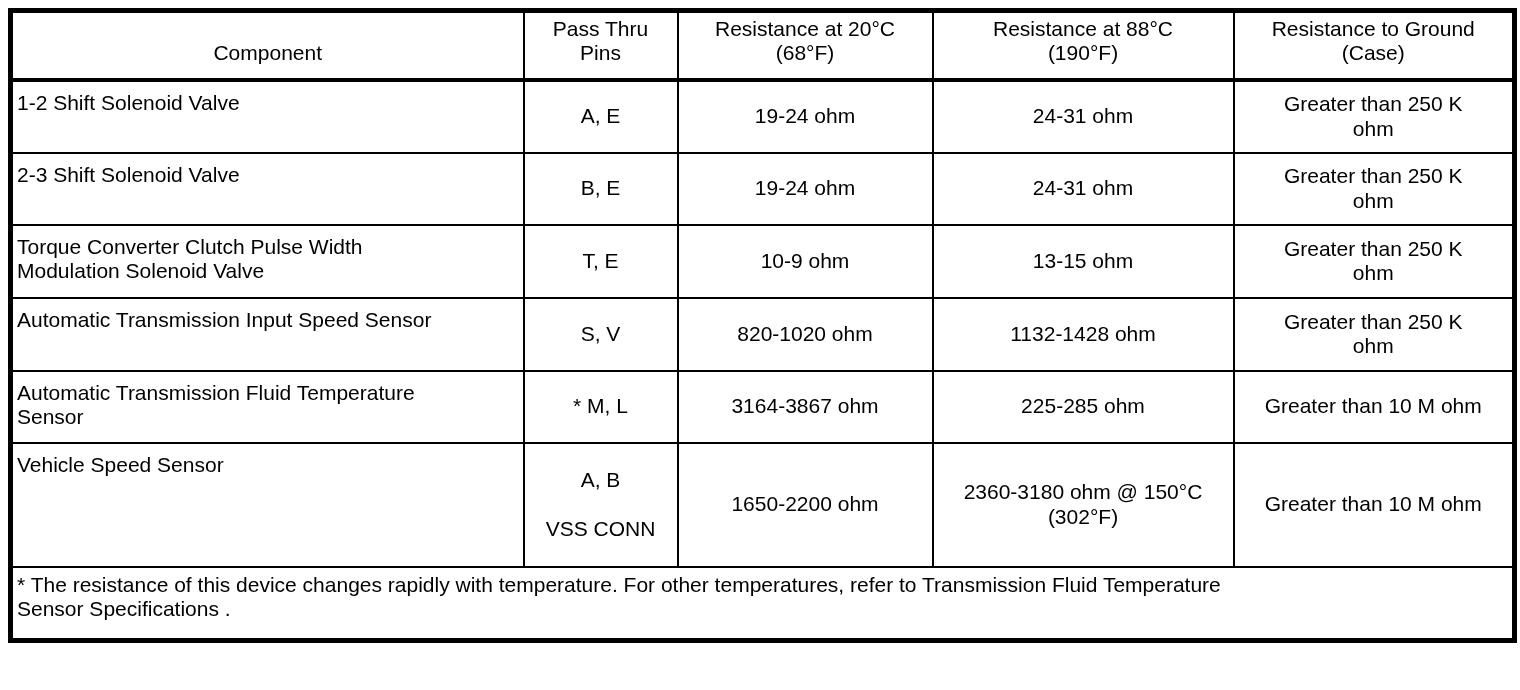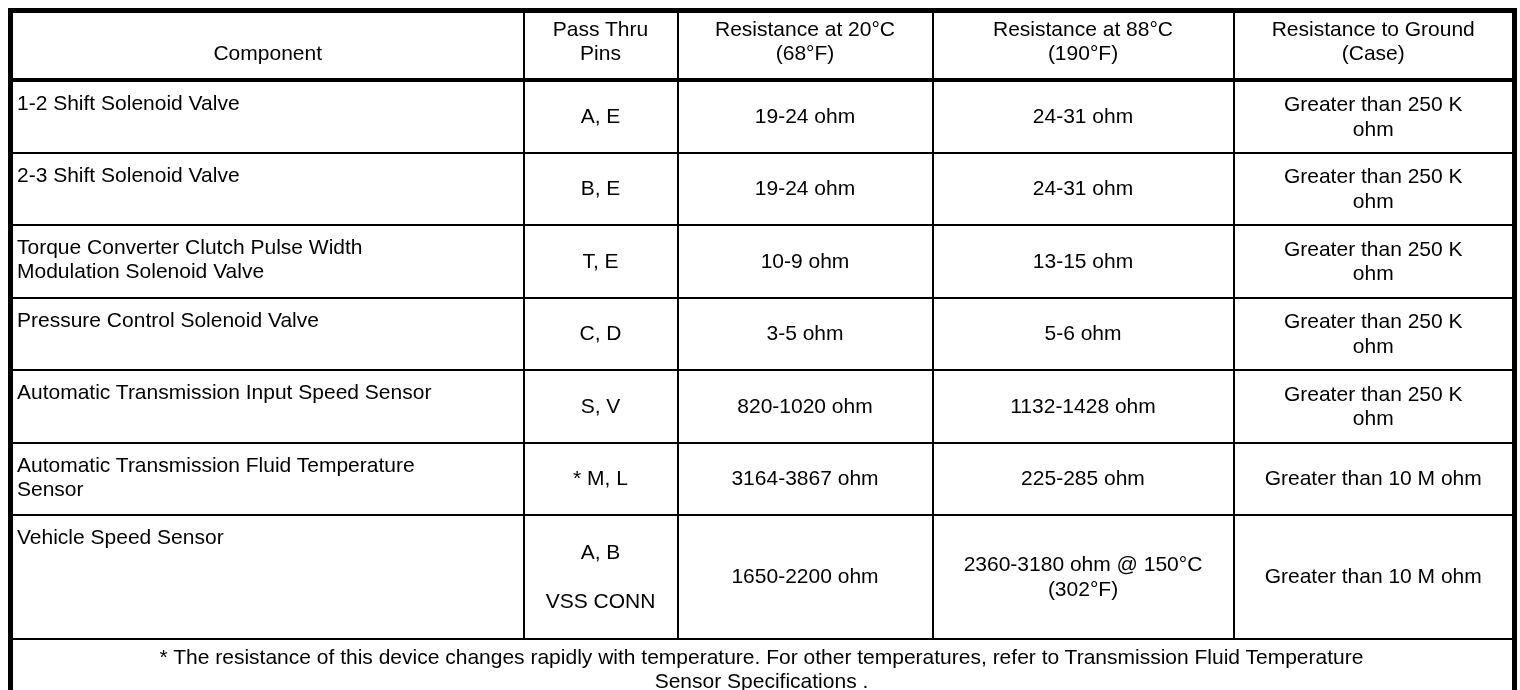--- a/index.html
+++ b/index.html
@@ -31,21 +31,21 @@
   .spec th.h-component { vertical-align: bottom; }
   .spec td.comp {
     text-align: left; vertical-align: top;
     padding: 9px 6px 0 4px;
   }
   .spec td.val {
     text-align: center; vertical-align: middle;
     padding: 2px 4px;
   }
   .spec td.foot {
-    text-align: center; vertical-align: top;
+    text-align: left; vertical-align: top;
     padding: 5px 6px 2px 4px;
   }
   tr.r-head  { height: 69px; }
   tr.r-std1  { height: 73px; }
   tr.r-std2  { height: 72px; }
   tr.r-vss   { height: 124px; }
   tr.r-foot  { height: 74px; }
 </style>
 </head>
 <body>
@@ -91,28 +91,20 @@
       </tr>
       <tr class="r-std1">
         <td class="comp">Torque Converter Clutch Pulse Width
 Modulation Solenoid Valve</td>
         <td class="val">T, E</td>
         <td class="val">10-9 ohm</td>
         <td class="val">13-15 ohm</td>
         <td class="val">Greater than 250 K
 ohm</td>
       </tr>
-      <tr class="r-std2">
-        <td class="comp">Pressure Control Solenoid Valve</td>
-        <td class="val">C, D</td>
-        <td class="val">3-5 ohm</td>
-        <td class="val">5-6 ohm</td>
-        <td class="val">Greater than 250 K
-ohm</td>
-      </tr>
       <tr class="r-std1">
         <td class="comp">Automatic Transmission Input Speed Sensor</td>
         <td class="val">S, V</td>
         <td class="val">820-1020 ohm</td>
         <td class="val">1132-1428 ohm</td>
         <td class="val">Greater than 250 K
 ohm</td>
       </tr>
       <tr class="r-std2">
         <td class="comp">Automatic Transmission Fluid Temperature

